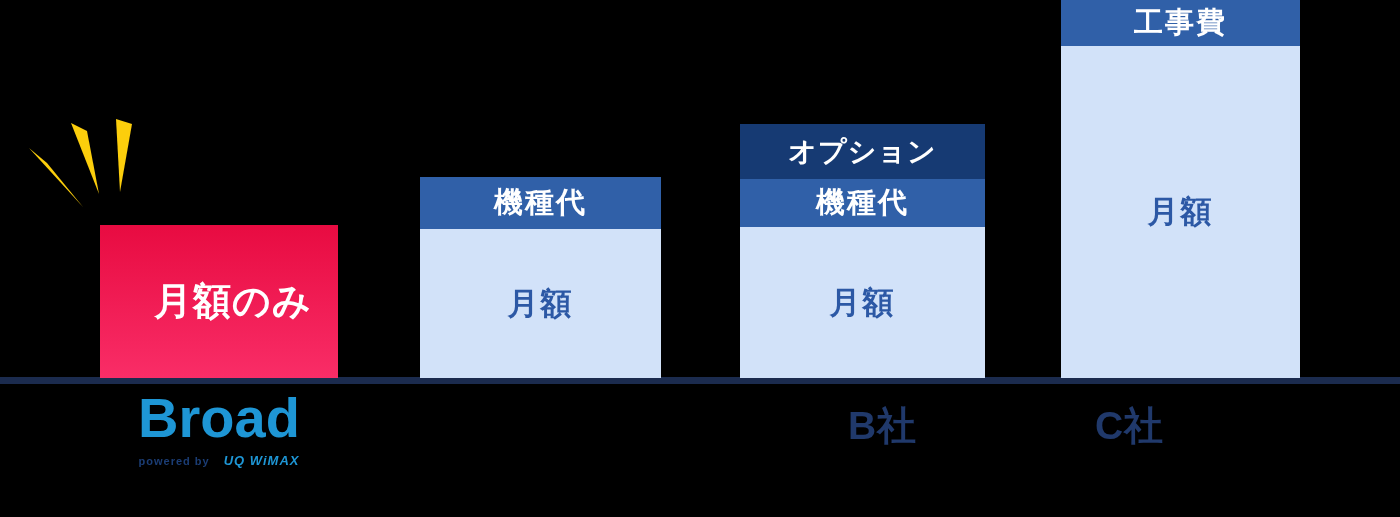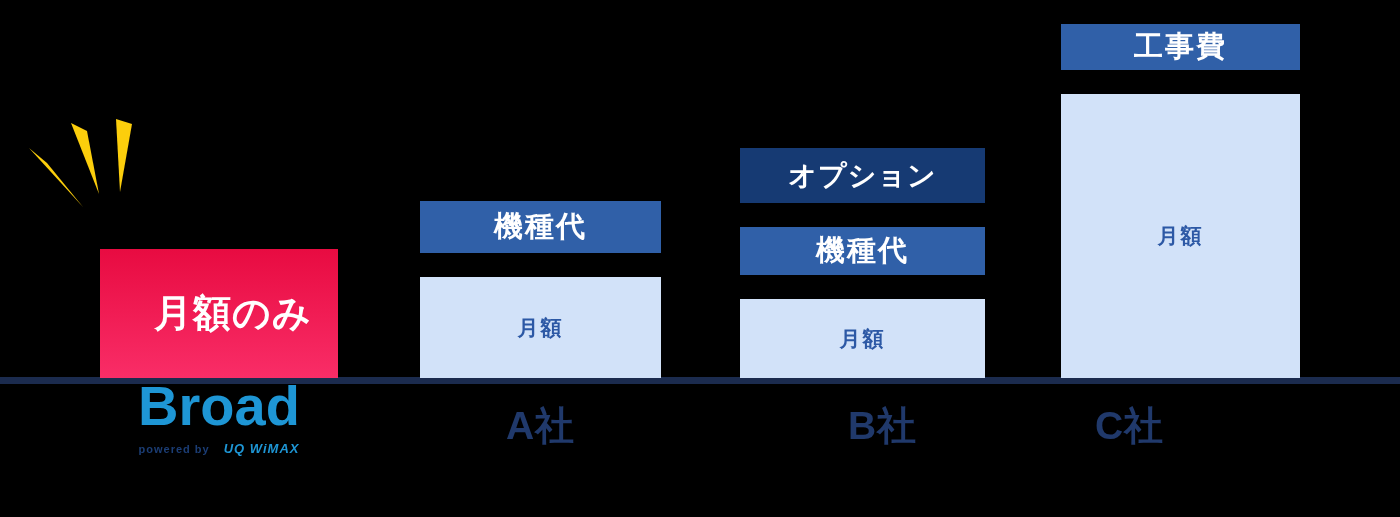--- a/index.html
+++ b/index.html
@@ -7,52 +7,52 @@
     width:1400px;height:517px;background:#000000;overflow:hidden;
     font-family:"Liberation Sans","DejaVu Sans",sans-serif;
   }
   .stage{position:relative;width:1400px;height:517px;}
 
   
   .baseline{position:absolute;left:0;top:377px;width:1400px;height:7px;background:#1B2B4E;z-index:1;}
 
   
   .bar{position:absolute;z-index:2;display:flex;flex-direction:column;}
-  .seg{display:flex;align-items:center;justify-content:center;font-weight:700;margin-top:24px;}
+  .seg{display:flex;align-items:center;justify-content:center;font-weight:700;}
 
   .bar-broad{left:100px;top:225px;width:238px;height:153px;}
   .seg-pink{
     flex:1;background:linear-gradient(180deg,#E80B41 0%,#F92D67 100%);
     color:#FFFFFF;font-size:38px;letter-spacing:1px;padding-left:28px;
   }
 
   .bar-a{left:420px;top:177px;width:241px;height:201px;}
   .bar-b{left:740px;top:124px;width:245px;height:254px;}
   .bar-c{left:1061px;top:0;width:239px;height:378px;}
 
   .seg-header{background:#3060A8;color:#FFFFFF;font-size:29px;letter-spacing:2px;}
   .seg-navy{background:#163A73;color:#FFFFFF;font-size:28px;letter-spacing:1px;}
-  .seg-body{background:#D2E2F9;color:#2C58A5;font-size:21px;letter-spacing:2px;flex:1;}
+  .seg-body{background:#D2E2F9;color:#2C58A5;font-size:31px;letter-spacing:2px;flex:1;}
 
   .seg-h52{height:52px;flex:none;}
   .seg-h55{height:55px;flex:none;}
   .seg-h48{height:48px;flex:none;}
   .seg-h46{height:46px;flex:none;}
 
   
   .cat-label{
     position:absolute;top:399px;z-index:2;text-align:center;
     color:#20396B;font-size:39px;font-weight:700;letter-spacing:1px;
   }
   .cat-a{left:420px;width:241px;}
   .cat-b{left:760px;width:245px;}
   .cat-c{left:1010px;width:239px;}
 
   
-  .logo{position:absolute;left:100px;top:378px;width:238px;text-align:center;z-index:2;line-height:1;}
+  .logo{position:absolute;left:100px;top:390px;width:238px;text-align:center;z-index:2;line-height:1;}
   .logo-broad{color:#1E96D5;font-size:56px;font-weight:700;letter-spacing:0px;}
   .logo-wimax{color:#1B3D75;font-size:39px;font-weight:700;letter-spacing:3px;margin-top:4px;}
   .logo-powered{color:#1B3D75;font-size:11px;font-weight:700;margin-top:8px;letter-spacing:1px;}
   .logo-powered .uq{color:#1E96D5;font-size:13px;font-style:italic;font-weight:700;margin-left:14px;}
 
   
   .sparks{position:absolute;left:20px;top:110px;width:130px;height:120px;z-index:2;}
 </style>
 </head>
 <body>
@@ -103,17 +103,16 @@
 
   <div class="baseline"></div>
 
   <div class="logo">
     <div class="logo-broad">Broad</div>
     <div class="logo-powered">
       <span>powered by</span><span class="uq">UQ WiMAX</span>
     </div>
   </div>
 
-  <div class="cat-label cat-a">A社</div>
   <div class="cat-label cat-b">B社</div>
   <div class="cat-label cat-c">C社</div>
 
 </div>
 
 </body></html>

